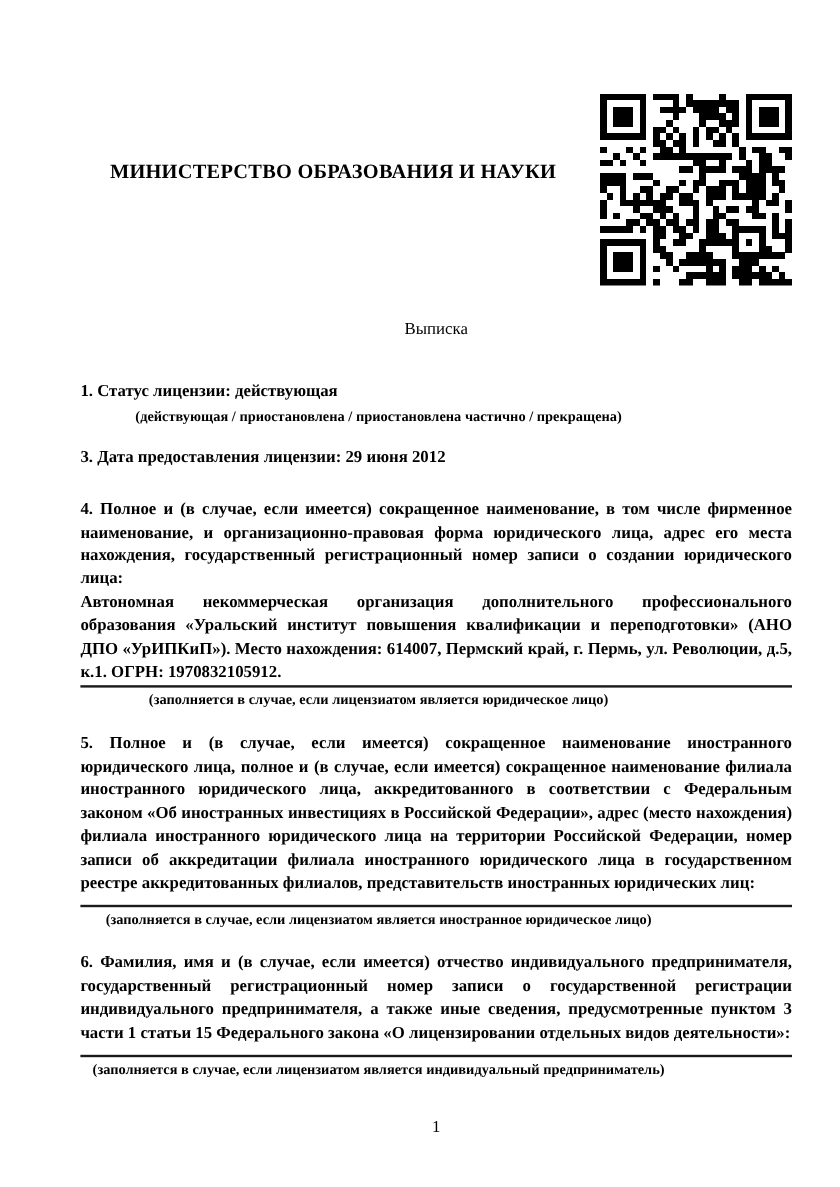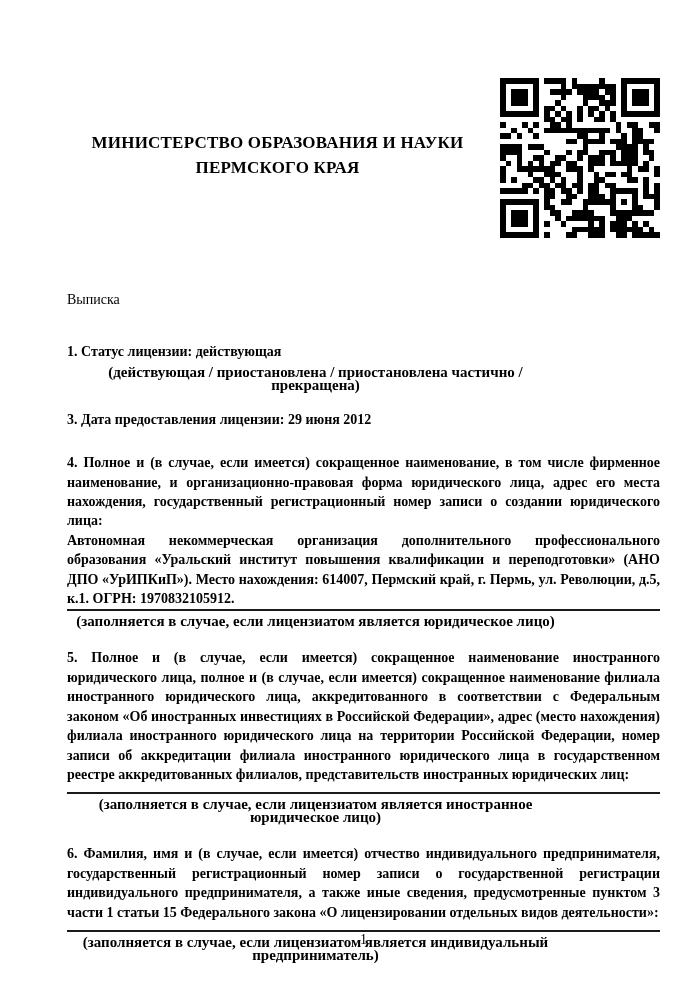--- a/index.html
+++ b/index.html
@@ -31,40 +31,41 @@
     line-height: 25px;
     letter-spacing: 0.2px;
   }
   .header-caption {
     margin-top: 4px;
     font-size: 10.5px;
     line-height: 12px;
   }
   .doc-title {
     margin: 110px 40px 0 67px;
+    text-align: center;
     font-size: 14px;
     line-height: 19.4px;
   }
   .content {
     margin: 0 40px 0 67px;
     font-size: 14px;
     line-height: 19.4px;
     font-weight: bold;
   }
   .content p { margin: 0; }
   .item { margin-top: 18px; }
   .item.first { margin-top: 33px; }
   .item.mt-lg { margin-top: 24px; }
   .item.mt-md { margin-top: 20px; }
   .body-par { text-align: justify; }
   .note {
     margin-top: 4px;
     padding-right: 96px;
     text-align: center;
-    font-size: 15px;
+    font-size: 12px;
     line-height: 13px;
   }
   .rule {
     border: none;
     border-top: 2px solid #1a1a1a;
     margin: 0;
   }
   .rule.tight { margin-top: 1px; }
   .rule.gap   { margin-top: 8px; }
   .page-number {
@@ -517,21 +518,20 @@
         <rect x="137.93" y="154.48" width="5.52" height="5.52"></rect>
         <rect x="143.45" y="154.48" width="5.52" height="5.52"></rect>
         <rect x="148.97" y="154.48" width="5.52" height="5.52"></rect>
         <rect x="154.48" y="154.48" width="5.52" height="5.52"></rect>
       </g>
     </svg>
 
   <header class="header">
     <div class="ministry">
       <div>МИНИСТЕРСТВО ОБРАЗОВАНИЯ И НАУКИ</div>
-      <div>ПЕРМСКОГО КРАЯ</div>
     </div>
   </header>
 
   <div class="doc-title">
     <div>Выписка</div>
   </div>
 
   <main class="content">
 
     <section class="item first">

